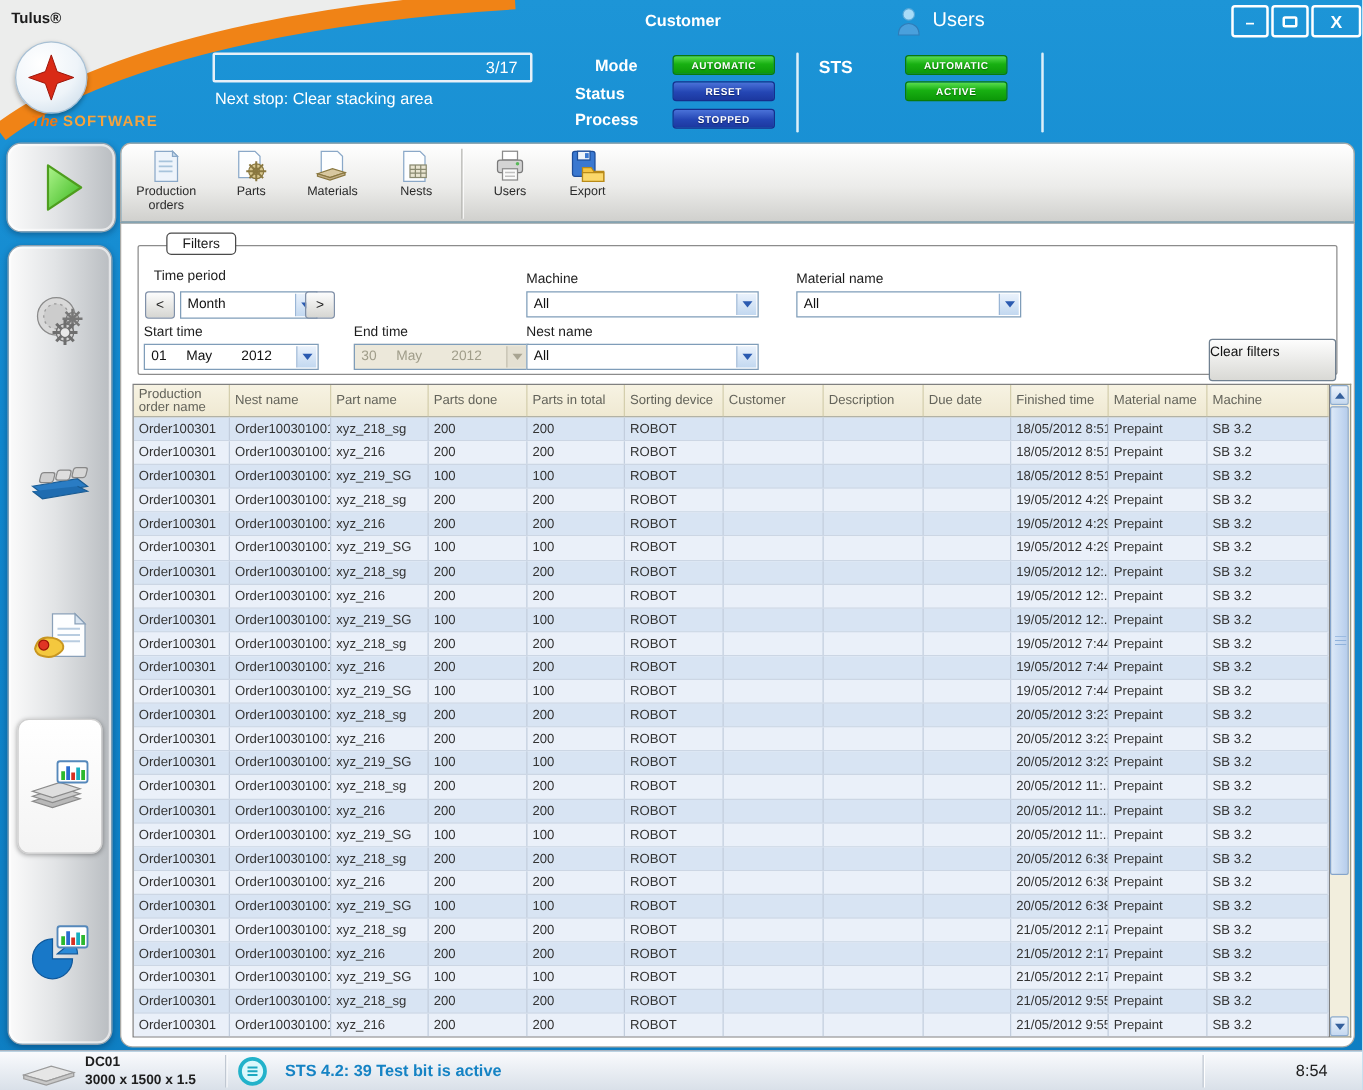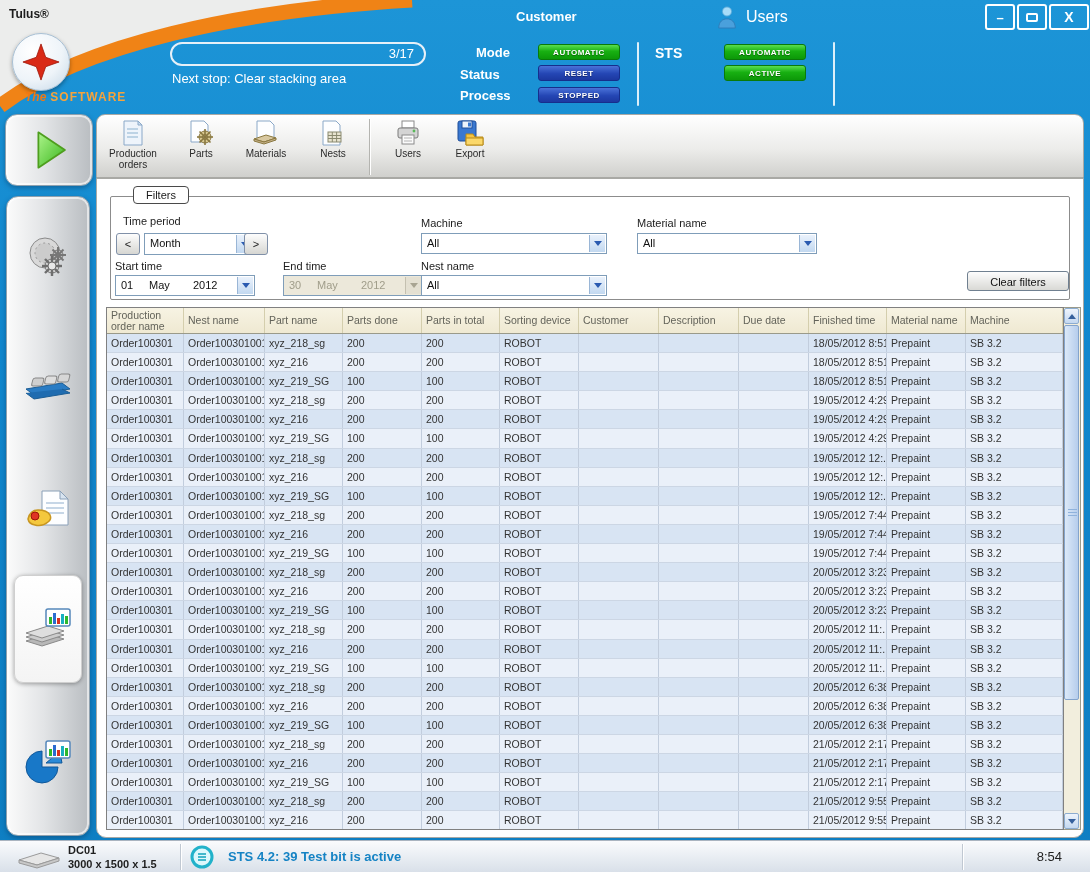--- a/index.html
+++ b/index.html
@@ -10,21 +10,21 @@
   #header { position:absolute; left:0; top:0; width:1090px; height:112px; }
   #swoosh { position:absolute; left:0; top:0; }
   .brand { position:absolute; left:9px; top:7px; font-size:12px; font-weight:bold; color:#1c1c1c; }
   .logo-circle { position:absolute; left:12px; top:33px; width:58px; height:58px; border-radius:50%;
     background:radial-gradient(circle at 35% 30%, #ffffff 0%, #eef4f9 55%, #c3d6e6 100%);
     border:1px solid #a8c0d4; box-shadow:0 2px 4px rgba(0,0,0,.35); display:flex; align-items:center; justify-content:center; }
   .logo-text { position:absolute; left:25px; top:90px; font-size:12px; white-space:nowrap; }
   .logo-text .the { color:#f07812; font-weight:bold; font-style:italic; margin-right:4px; }
   .logo-text .soft { color:#f6a33c; font-weight:bold; letter-spacing:1px; }
 
-  .progress { position:absolute; left:170px; top:42px; width:256px; height:24px; border:2px solid #e6f0f8; border-radius:12px;
+  .progress { position:absolute; left:170px; top:42px; width:256px; height:24px; border:2px solid #e6f0f8; border-radius:2px;
     color:#ffffff; font-size:13px; text-align:right; line-height:20px; padding-right:10px; }
   .next-stop { position:absolute; left:172px; top:71px; color:#fff; font-size:13px; }
   .est-row { position:absolute; left:172px; top:92px; width:254px; display:flex; justify-content:space-between; color:#fff; font-size:13px; }
 
   .hdr-label { position:absolute; color:#ffffff; font-size:13px; font-weight:600; }
   .badge { position:absolute; width:82px; height:16px; border-radius:3px; color:#fff; font-size:8px; font-weight:bold;
     text-align:center; line-height:15px; letter-spacing:.5px; text-shadow:0 1px 1px rgba(0,0,0,.4); }
   .badge.green { background:linear-gradient(180deg,#5ade50 0%,#18b012 45%,#0c9808 100%); border:1px solid #0a7a0a; }
   .badge.blue  { background:linear-gradient(180deg,#4a72d8 0%,#2446b4 55%,#1c38a0 100%); border:1px solid #162e8c; }
   .vdivider { position:absolute; top:42px; width:2px; height:64px; background:rgba(255,255,255,.85); border-radius:1px; }
@@ -67,22 +67,22 @@
   .select { position:absolute; height:21px; background:#fff; border:1px solid #7f9db9; font-size:11px; color:#111;
     line-height:19px; padding-left:5px; cursor:default; }
   .select .arrow { position:absolute; right:1px; top:1px; bottom:1px; width:16px;
     background:linear-gradient(180deg,#eaf2fc 0%,#c2d8f0 100%); border-left:1px solid #9ab6d6; display:flex; align-items:center; justify-content:center; }
   .select .arrow i { width:0; height:0; border-left:4px solid transparent; border-right:4px solid transparent; border-top:5px solid #2a5ab0; display:block; }
   .select.disabled { background:#ece8da; color:#a09d8a; }
   .select.disabled .arrow { background:#e4e0d2; border-left-color:#c4c0b0; }
   .select.disabled .arrow i { border-top-color:#a8a492; }
   .date-parts { display:inline-flex; } .date-parts span { display:inline-block; }
   .dp-d { width:28px; } .dp-m { width:44px; } .dp-y { width:44px; }
-  .clear-btn { position:absolute; left:856px; top:74px; width:102px; height:20px; background:linear-gradient(180deg,#fdfdfd,#d9d9d5);
-    border:1px solid #708090; border-radius:3px; font-size:11px; color:#111; text-align:center; line-height:20px; cursor:default; }
+  .clear-btn { position:absolute; left:856px; top:74px; width:102px; height:34px; background:linear-gradient(180deg,#fdfdfd,#d9d9d5);
+    border:1px solid #708090; border-radius:3px; font-size:11px; color:#111; line-height:20px; cursor:default; }
 
   
   #table { position:absolute; left:9px; top:128px; width:958px; height:523px; border:1px solid #808080; background:#fff; overflow:hidden; }
   #thead { display:flex; height:26px; background:linear-gradient(180deg,#f7f3e3 0%,#efe9d2 100%); border-bottom:1px solid #9a9a8a; }
   .hcell { font-size:10.5px; color:#63635a; line-height:11px; padding:2px 4px; border-right:1px solid #d4cead; display:flex; align-items:center; overflow:hidden; }
   #tbody { position:relative; }
   .trow { display:flex; height:19.1px; border-bottom:1px solid #ccd6e4; }
   .trow.odd  { background:#d8e4f3; }
   .trow.even { background:#eaf0f9; }
   .tcell { font-size:10.5px; color:#333; line-height:18px; padding:0 4px; border-right:1px solid #c2cddd; white-space:nowrap; overflow:hidden; }

